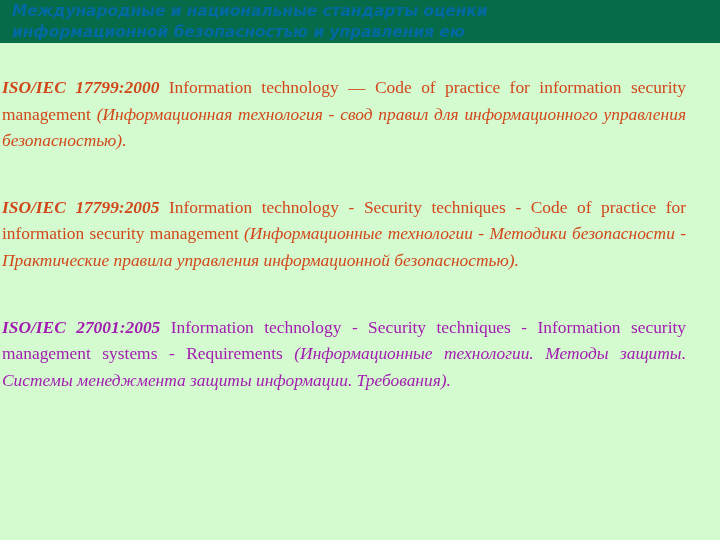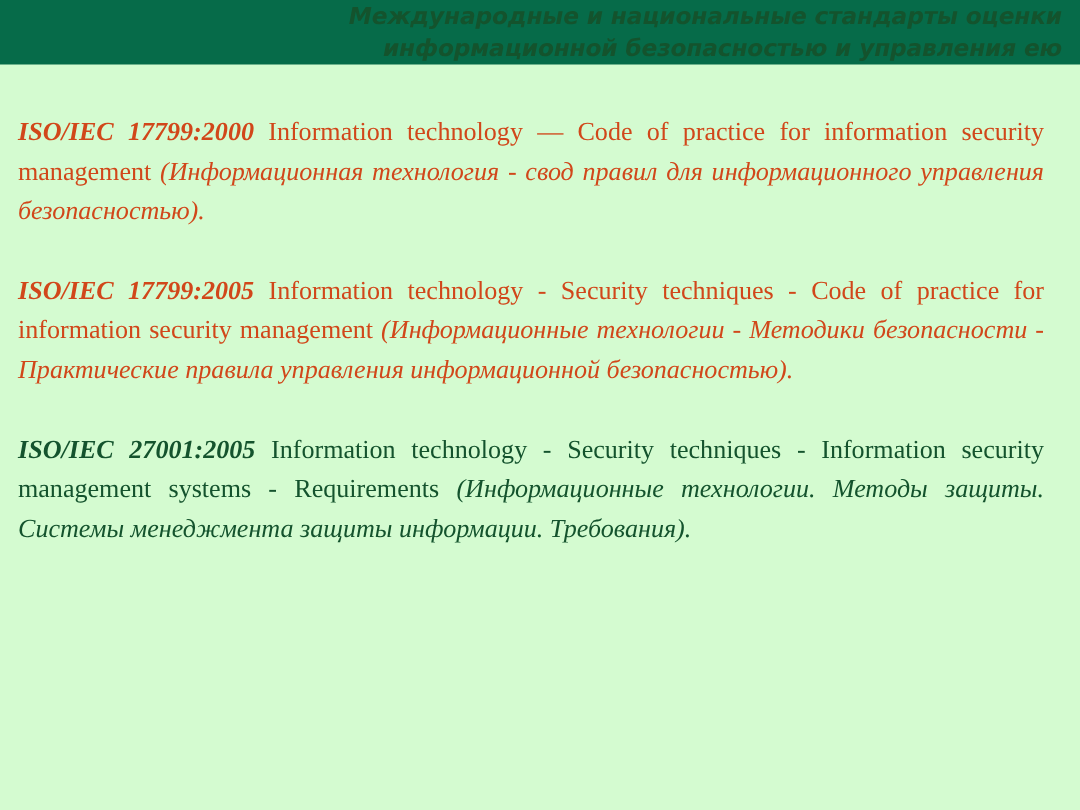--- a/index.html
+++ b/index.html
@@ -32,52 +32,52 @@
     background: #066b49;
     z-index: 1;
   }
 
   #slide-title {
     position: absolute;
     left: 0;
     top: 1px;
     width: 720px;
     z-index: 2;
-    text-align: right;
+    text-align: left;
     font-family: "DejaVu Sans", "Liberation Sans", sans-serif;
     font-weight: bold;
     font-style: italic;
     font-size: 15.5px;
     line-height: 21px;
-    color: #14532d;
+    color: #0369a1;
     letter-spacing: -0.1px;
     padding: 0 12px;
     box-sizing: border-box;
   }
   #slide-title .tline { display: block; white-space: nowrap; }
 
   
   #body-text {
     position: absolute;
-    left: 12px;
+    left: 2px;
     top: 74px;
     width: 684px;
   }
 
   .para {
     text-align: justify;
     text-justify: inter-word;
     font-size: 17.4px;
     line-height: 26.6px;
     margin: 0;
   }
-  .para + .para { margin-top: 26px; }
+  .para + .para { margin-top: 40px; }
 
   .para-orange { color: #d1471a; }
-  .para-black  { color: #14532d; }
+  .para-black  { color: #a21caf; }
 
   .std-label {
     font-weight: bold;
     font-style: italic;
   }
   .ru {
     font-style: italic;
   }
   .en {
     font-style: normal;

